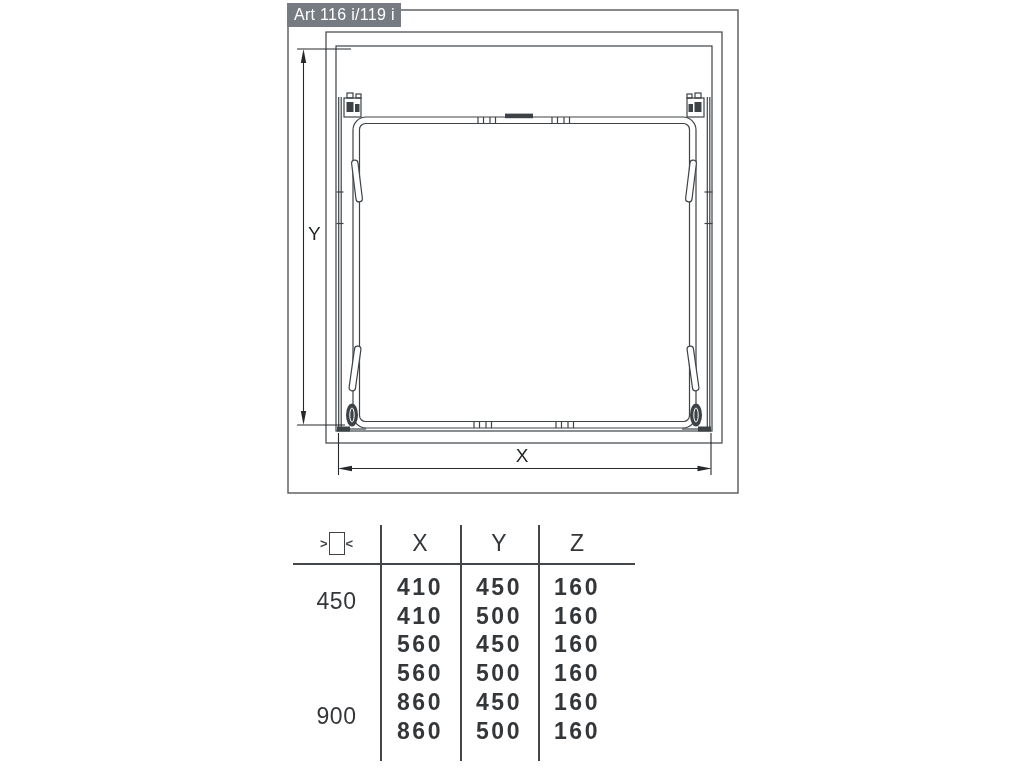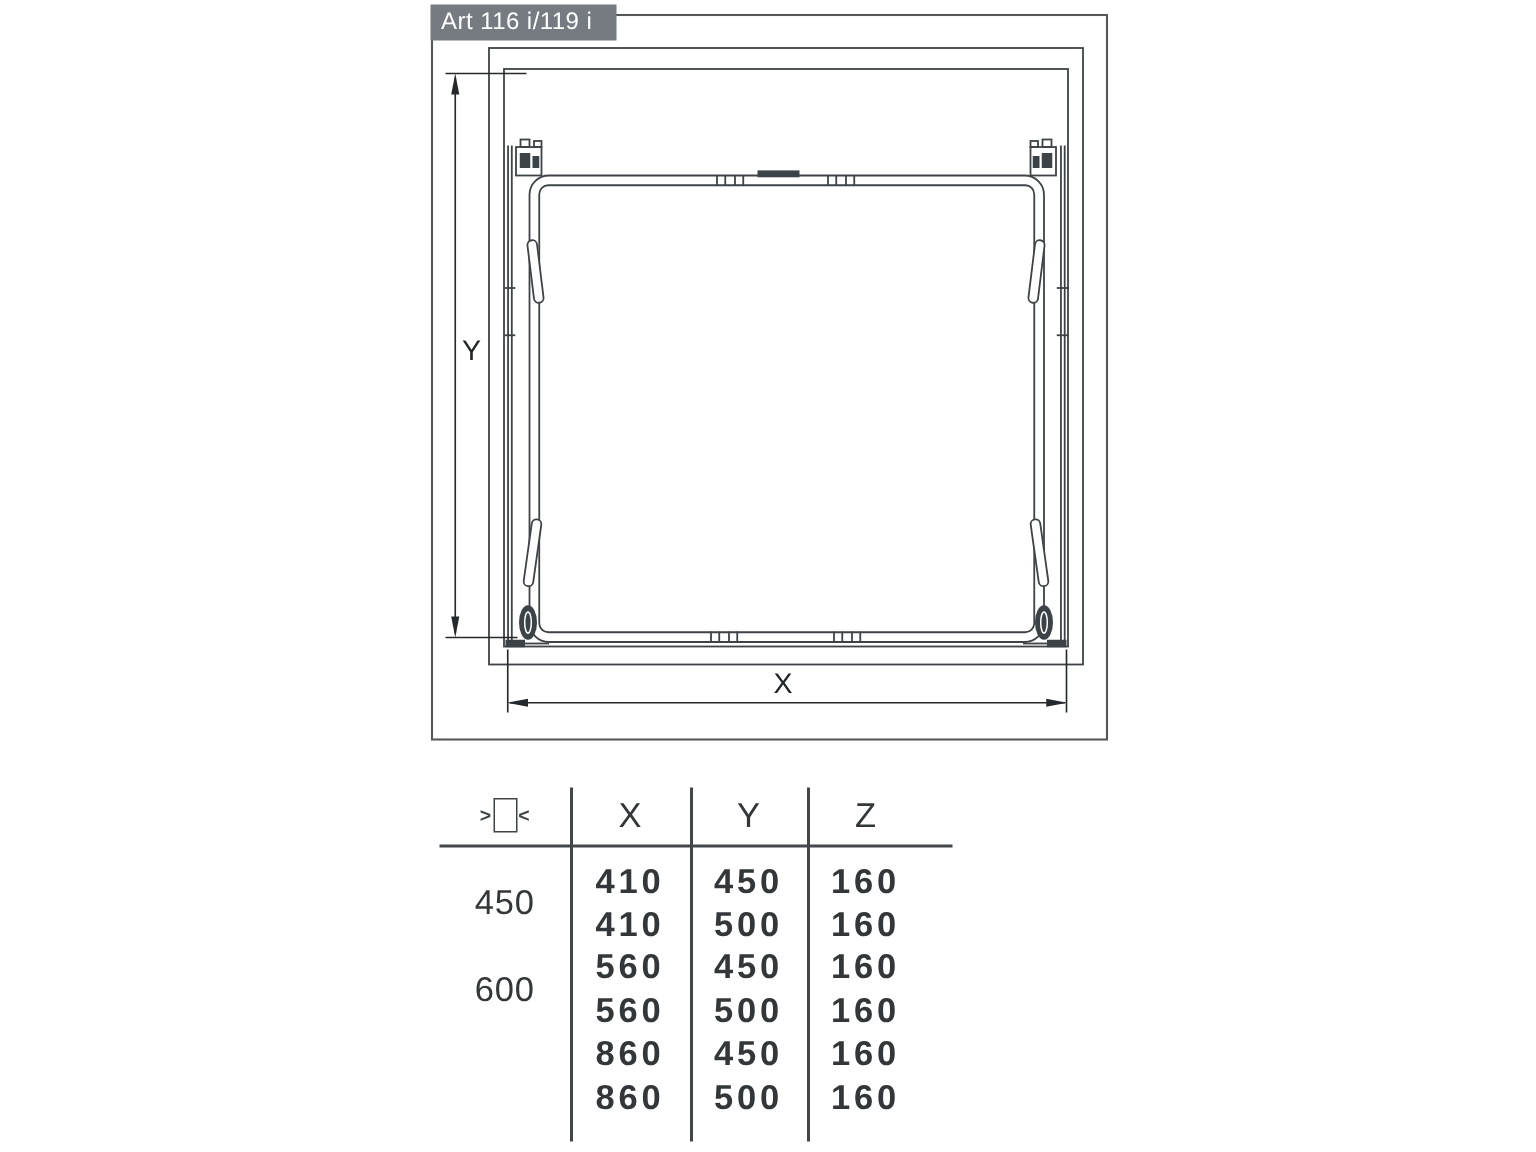--- a/index.html
+++ b/index.html
@@ -6,21 +6,21 @@
   .canvas{position:relative;width:1024px;height:768px;background:#ffffff;overflow:hidden;
           font-family:"Liberation Sans",sans-serif;}
   svg{position:absolute;left:0;top:0;}
   .ln{fill:none;stroke:#3e4347;stroke-width:1.2;}
   .dk{fill:#3d4246;stroke:none;}
   .wh{fill:#ffffff;stroke:#3e4347;stroke-width:1.2;}
   .dim{fill:none;stroke:#26292b;stroke-width:1.1;}
   .dimfill{fill:#26292b;stroke:none;}
   .dimtext{fill:#232629;font-family:"Liberation Sans",sans-serif;font-size:19px;}
   
-  .title-tab{position:absolute;left:287px;top:3px;width:124px;height:24px;background:#757b80;
+  .title-tab{position:absolute;left:287px;top:3px;width:114px;height:24px;background:#757b80;
              color:#ffffff;font-size:16px;line-height:24px;padding-left:7px;box-sizing:border-box;
              letter-spacing:.3px;}
   
   .dim-table{position:absolute;left:293px;top:523px;width:342px;height:240px;color:#34373a;}
   .dim-table .vline{position:absolute;top:2px;height:236px;width:1.6px;background:#43474a;}
   .dim-table .v1{left:87px;} .dim-table .v2{left:167px;} .dim-table .v3{left:245px;}
   .dim-table .hline{position:absolute;top:40px;left:0;width:342px;height:1.6px;background:#43474a;}
   .tgrid{position:absolute;left:0;top:0;width:342px;display:grid;
          grid-template-columns:87px 80px 78px 97px;
          grid-template-rows:41px 9px repeat(6,28.8px);}
@@ -167,28 +167,28 @@
       <div class="cell c4 hdr col-z" style="grid-row:1;">Z</div>
 
       <div class="cell c1 g1 glabel">450</div>
       <div class="cell c2 r1 val">410</div>
       <div class="cell c3 r1 val">450</div>
       <div class="cell c4 r1 val col-z">160</div>
       <div class="cell c2 r2 val">410</div>
       <div class="cell c3 r2 val">500</div>
       <div class="cell c4 r2 val col-z">160</div>
 
-      <div class="cell c1 g2 glabel">600</div>
       <div class="cell c2 r3 val">560</div>
       <div class="cell c3 r3 val">450</div>
       <div class="cell c4 r3 val col-z">160</div>
       <div class="cell c2 r4 val">560</div>
       <div class="cell c3 r4 val">500</div>
       <div class="cell c4 r4 val col-z">160</div>
 
+      <div class="cell c1 g3 glabel">900</div>
       <div class="cell c2 r5 val">860</div>
       <div class="cell c3 r5 val">450</div>
       <div class="cell c4 r5 val col-z">160</div>
       <div class="cell c2 r6 val">860</div>
       <div class="cell c3 r6 val">500</div>
       <div class="cell c4 r6 val col-z">160</div>
     </div>
   </div>
 
 </div>

